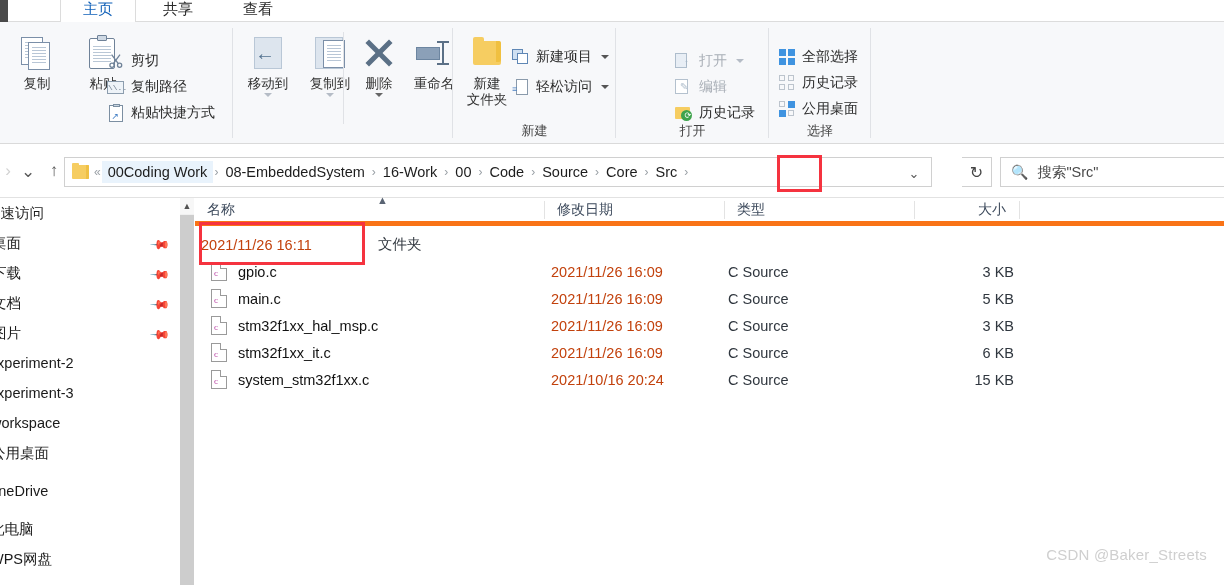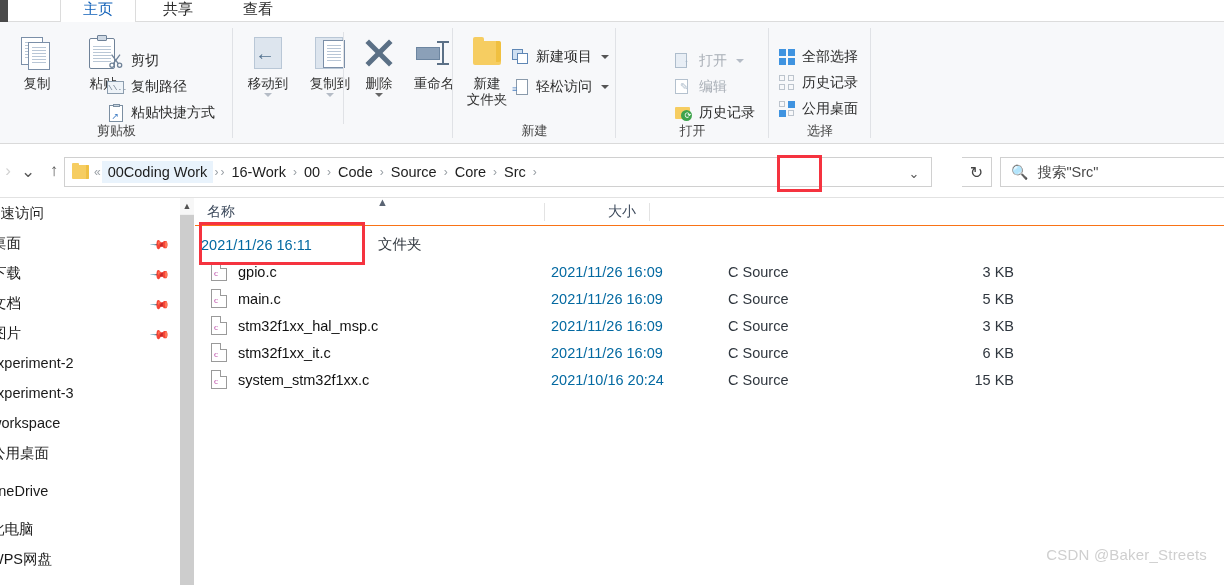--- a/index.html
+++ b/index.html
@@ -171,42 +171,42 @@
     position:absolute; top:17px; left:0; width:14px; height:370px; background:#cdcdcd;
   }
 
   
   .filepane {
     position: absolute; left: 195px; top: 198px; width: 1029px; height: 387px;
     background: #ffffff;
   }
   .colhead {
     position: absolute; left: 0; top: 0; width: 1029px; height: 28px;
-    border-bottom: 1px solid #f97316; display: flex; align-items: center;
+    border-bottom: 5px solid #f97316; display: flex; align-items: center;
   }
   .col {
     font-size: 14px; color: #3d4a5c; position: relative; height: 28px;
     display: flex; align-items: center; padding-left: 12px;
   }
   .col::after {
     content:""; position:absolute; right:0; top:5px; width:1px; height:18px; background:#e3e3e3;
   }
   .col-name { width: 350px; }
   .col-date { width: 180px; }
   .col-type { width: 190px; }
   .col-size { width: 105px; justify-content: flex-end; padding-right: 14px; }
   .sortmark {
     position: absolute; left: 182px; top: -2px; font-size: 11px; color: #5a6473;
   }
   .row {
     position: absolute; left: 0; height: 27px; width: 1029px;
     display: flex; align-items: center; font-size: 14.5px; color: #121212;
   }
   .cell-name { width: 350px; display:flex; align-items:center; gap: 9px; padding-left: 16px; }
-  .cell-date { width: 180px; color: #0369a1; padding-left: 6px; }
+  .cell-date { width: 180px; color: #c2410c; padding-left: 6px; }
   .cell-type { width: 190px; color: #30373f; padding-left: 3px; }
   .cell-size { width: 105px; text-align: right; color: #30373f; padding-right: 6px;
                display:flex; justify-content: flex-end; }
   .ficon { width: 18px; height: 20px; flex: 0 0 18px; display:flex; align-items:center; }
   .c-file {
     width: 16px; height: 19px; background: #fff; border: 1px solid #9a9a9a; position: relative;
   }
   .c-file::before {
     content:""; position:absolute; right:-1px; top:-1px; width:6px; height:6px;
     background:#fff; border-left:1px solid #9a9a9a; border-bottom:1px solid #9a9a9a;
@@ -297,21 +297,20 @@
       </div>
       <div class="smbtn" style="left:106px; top:78px;">
         <span class="sico">
           <span style="position:relative;display:inline-block;width:14px;height:17px;background:#fff;border:1px solid #7c8fa2;">
             <span style="position:absolute;left:3px;top:-2px;width:7px;height:3px;background:#c9d6e2;border:1px solid #7c8fa2;"></span>
             <span style="position:absolute;left:2px;top:5px;font-size:9px;color:#3f7cc4;">↗</span>
           </span>
         </span>
         <span>粘贴快捷方式</span>
       </div>
-      <div class="glabel">剪贴板</div>
       <div class="gsep"></div>
     </div>
 
     <div class="rgroup" style="left:233px; width:220px;">
       <div class="bigbtn" style="left:4px;">
         <div class="bico">
           <div style="position:relative;width:34px;height:32px;">
             <div style="position:absolute;left:3px;top:0;width:28px;height:32px;background:#dde5ee;border:1px solid #b9c7d6;"></div>
             <div style="position:absolute;left:4px;top:9px;font-size:20px;color:#53728f;line-height:14px;">←</div>
           </div>
@@ -469,20 +468,21 @@
   <div class="navbtn" style="left:14px;">⌄</div>
   <div class="navbtn" style="left:40px;">↑</div>
 
   <div class="addrbox">
     <span class="addr-folder">
       <span class="sm-folder"></span>
     </span>
     <span class="crumb-sep">«</span>
     <span class="crumb sel">00Coding Work</span>
     <span class="crumb-sep">›</span>
+    <span class="crumb">08-EmbeddedSystem</span>
     <span class="crumb-sep">›</span>
     <span class="crumb">16-Work</span>
     <span class="crumb-sep">›</span>
     <span class="crumb">00</span>
     <span class="crumb-sep">›</span>
     <span class="crumb">Code</span>
     <span class="crumb-sep">›</span>
     <span class="crumb">Source</span>
     <span class="crumb-sep">›</span>
     <span class="crumb">Core</span>
@@ -548,20 +548,26 @@
     <div class="up">▲</div>
     <div class="thumb"></div>
   </div>
 
   <div class="filepane">
 
     <div class="colhead">
       <div class="col col-name">
         <span>名称</span>
         <span class="sortmark">▲</span>
+      </div>
+      <div class="col col-date">
+        <span>修改日期</span>
+      </div>
+      <div class="col col-type">
+        <span>类型</span>
       </div>
       <div class="col col-size">
         <span>大小</span>
       </div>
     </div>
 
     <div class="row" style="top:33px;">
       <div class="cell-date">2021/11/26 16:11</div>
       <div class="cell-type">文件夹</div>
       <div class="cell-size"></div>

